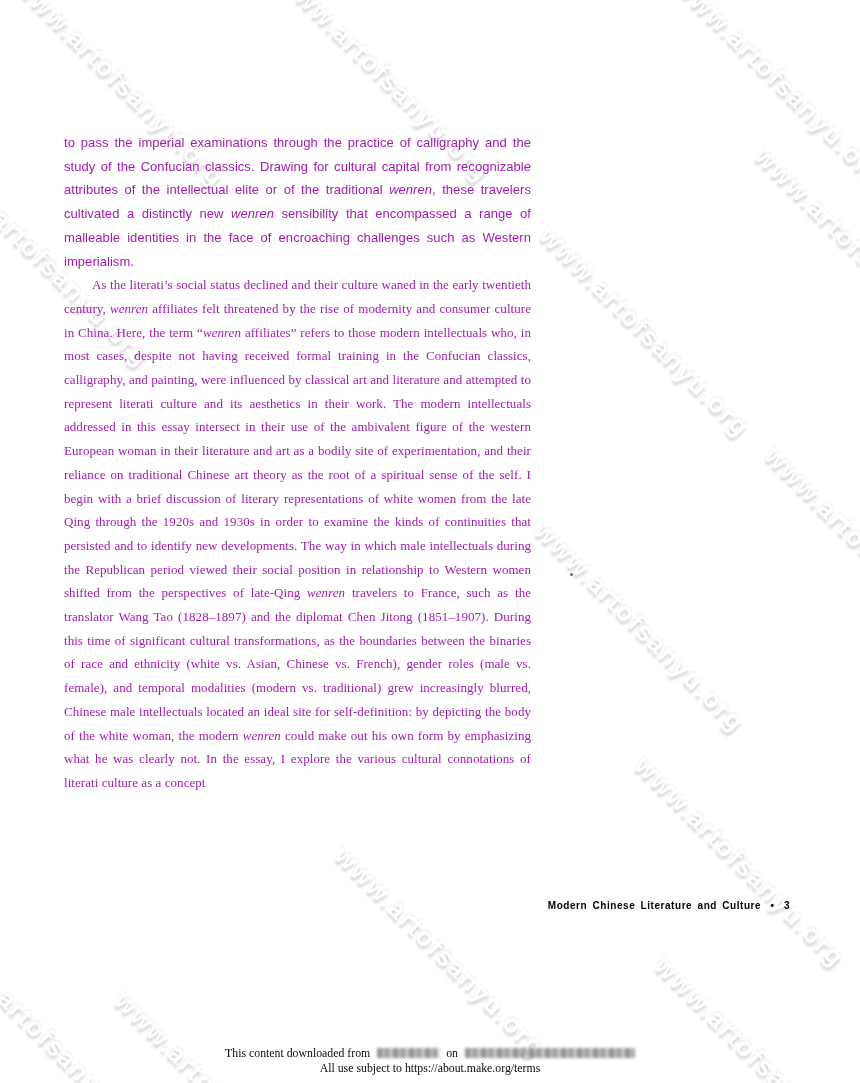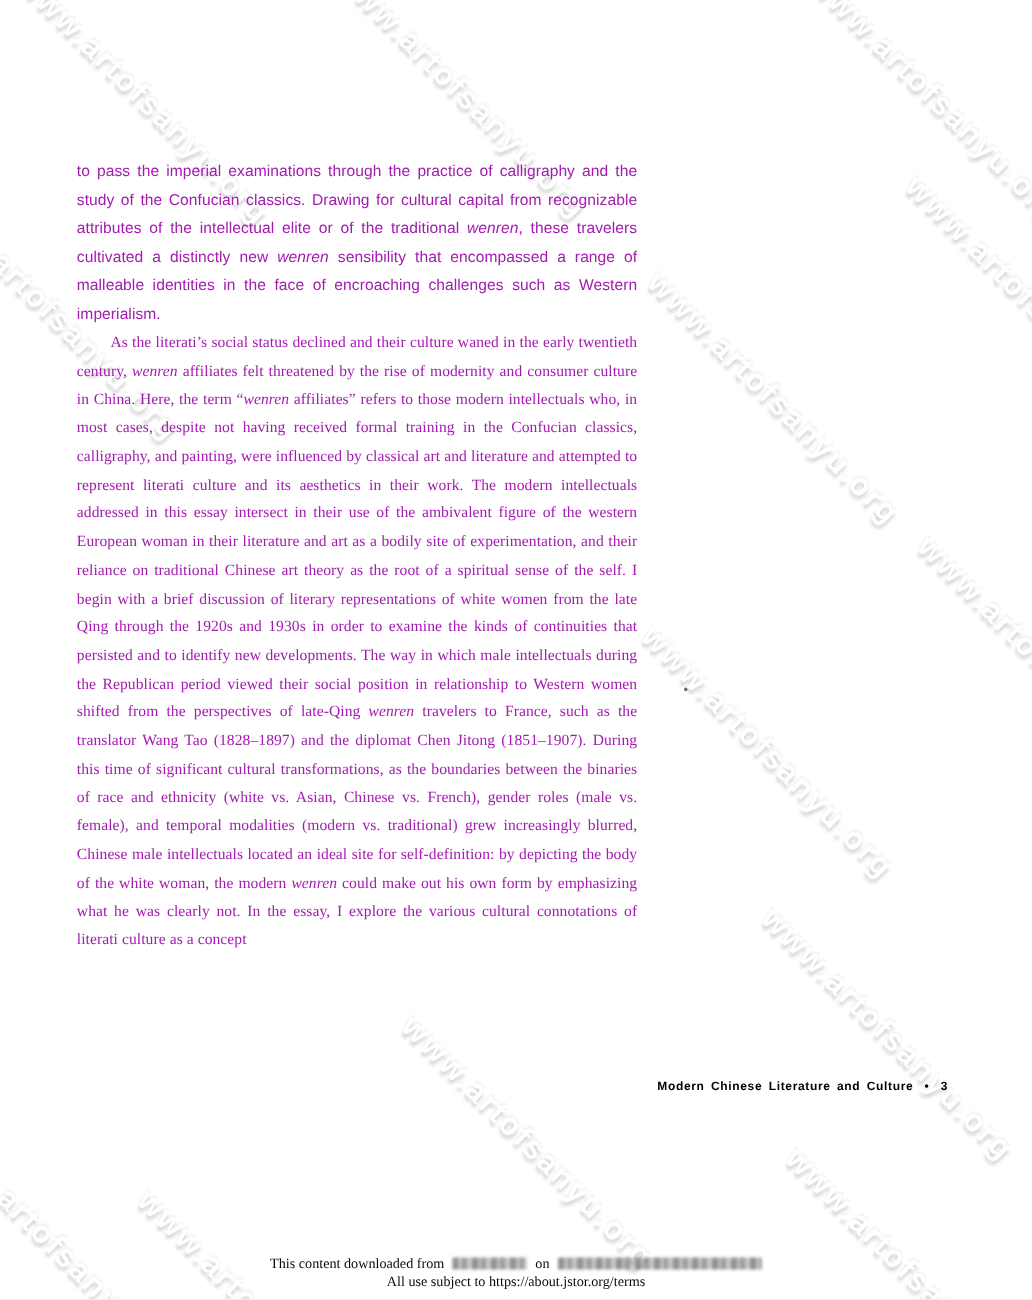--- a/index.html
+++ b/index.html
@@ -85,16 +85,16 @@
     <span>3</span>
   </div>
 
   <div class="jstor">
     <div>
       <span>This content downloaded from</span>
       <span class="redact ip"></span>
       <span>on</span>
       <span class="redact date"></span>
     </div>
-    <div>All use subject to https://about.jstor.org/terms</div>
+    <div>All use subject to https://about.make.org/terms</div>
   </div>
 
 </div>
 
 </body></html>

